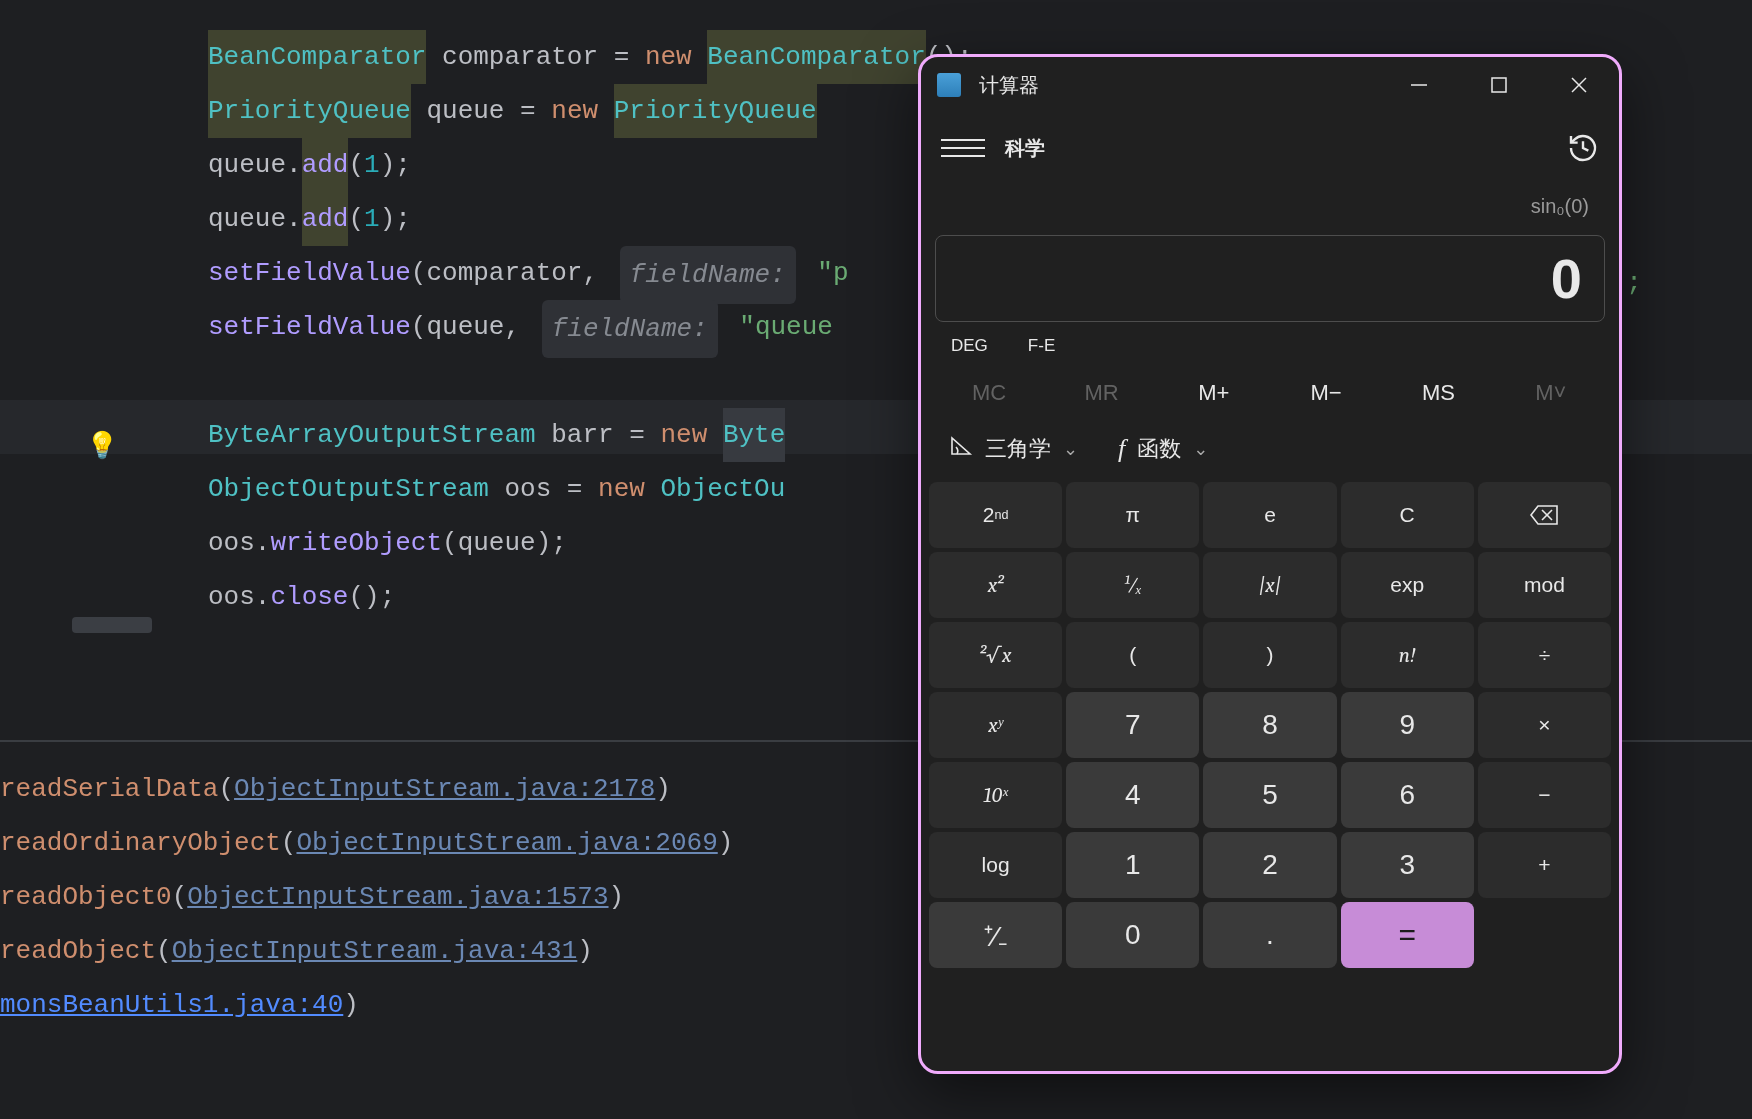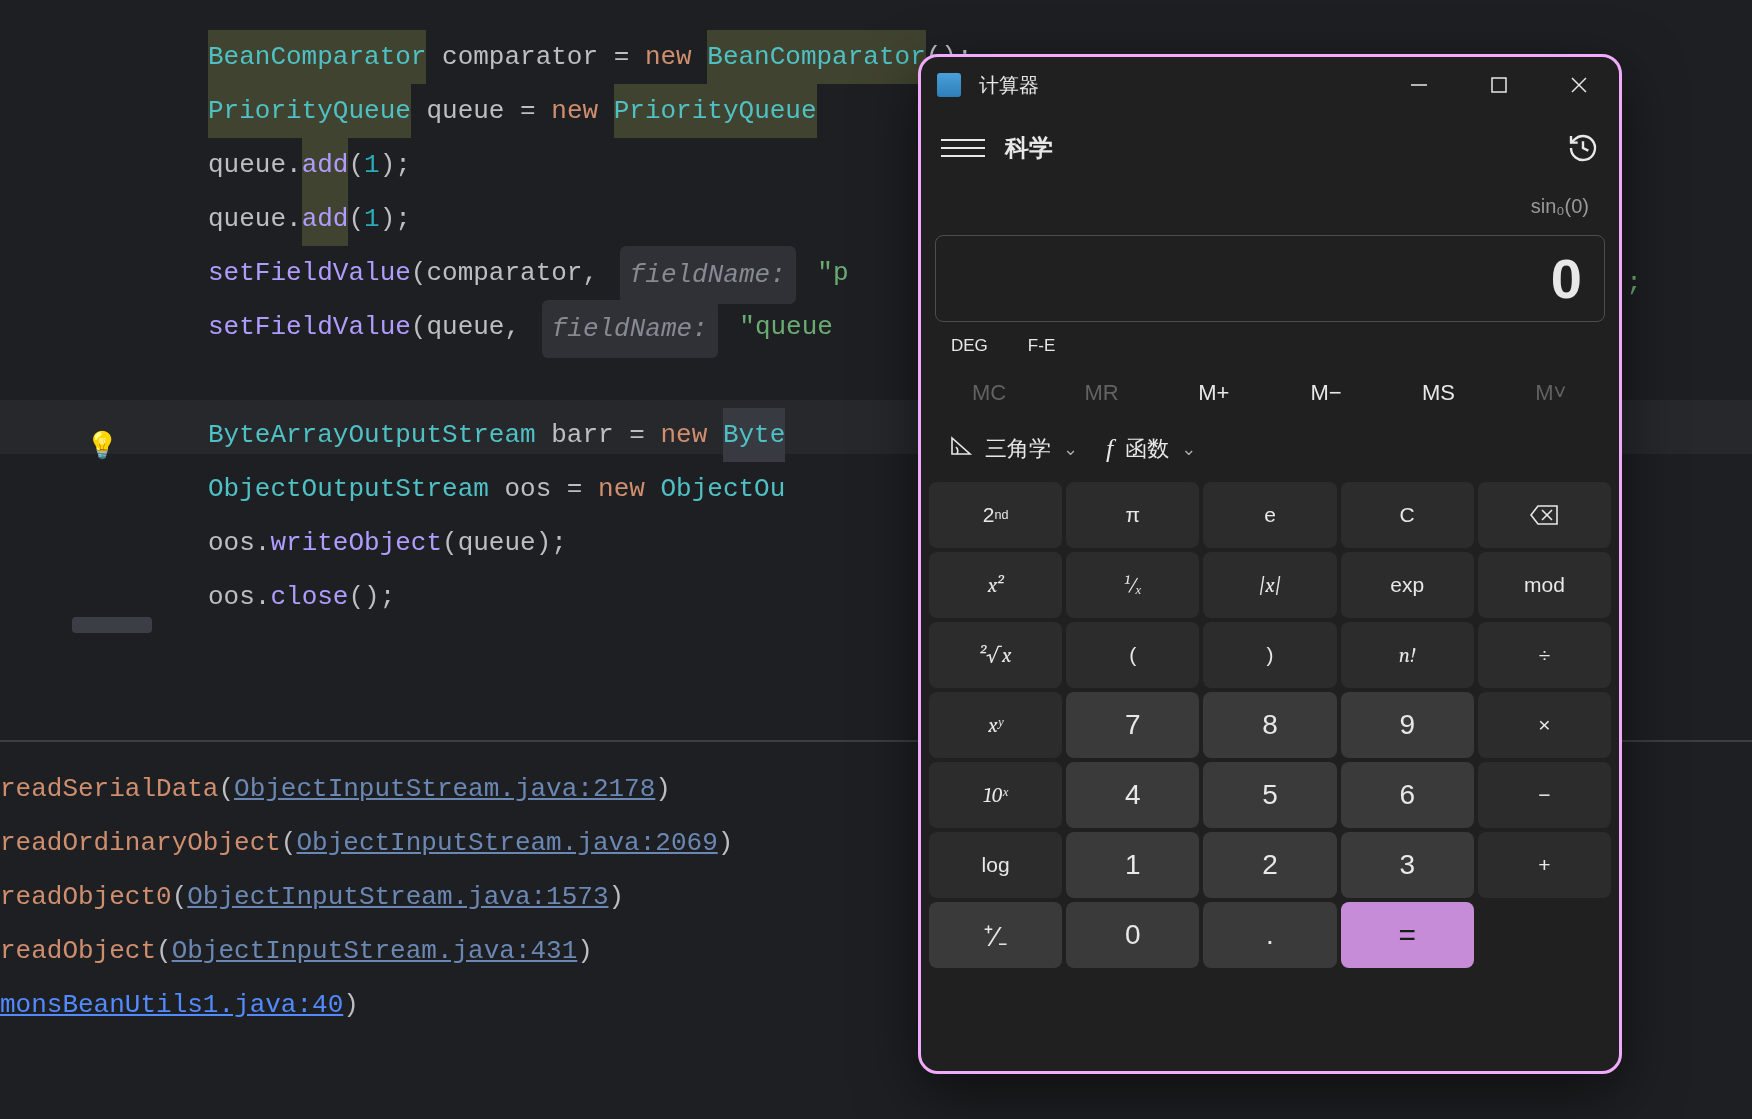--- a/index.html
+++ b/index.html
@@ -124,21 +124,21 @@
     height: 70px;
     padding: 0 20px;
   }
   .hamburger {
     width: 44px; height: 44px;
     display: flex; flex-direction: column; justify-content: center; gap: 6px;
     cursor: pointer;
     margin-right: 20px;
   }
   .hamburger span { height: 2px; background: #e8e8e8; }
-  .mode-label { font-size: 24px; font-weight: 600; flex: 1; }
+  .mode-label { font-size: 20px; font-weight: 600; flex: 1; }
   .history-icon { width: 32px; height: 32px; cursor: pointer; }
 
   .expr-row { text-align: right; padding: 0 30px; font-size: 20px; color: #9a9a9a; height: 36px; margin-top: 12px; }
   .result-row {
     margin: 4px 14px;
     border: 1px solid #4d4d4d;
     border-radius: 8px;
     padding: 10px 22px;
     text-align: right;
     font-size: 56px;
@@ -156,21 +156,21 @@
   .mem-row {
     display: flex;
     padding: 6px 12px;
     font-size: 22px;
   }
   .mem-btn { flex: 1; text-align: center; padding: 8px 0; cursor: pointer; }
   .mem-dim { color: #626262; }
 
   .func-dropdowns {
     display: flex;
-    gap: 28px;
+    gap: 40px;
     padding: 14px 28px;
     font-size: 22px;
     align-items: center;
   }
   .dd { display: flex; align-items: center; gap: 12px; cursor: pointer; }
   .tri-icon svg { stroke: #e8e8e8; fill: none; stroke-width: 1.6; }
   .chev { font-size: 18px; color: #aaa; }
   .fx { font-style: italic; font-family: serif; font-size: 26px; }
 
   .key-grid {

